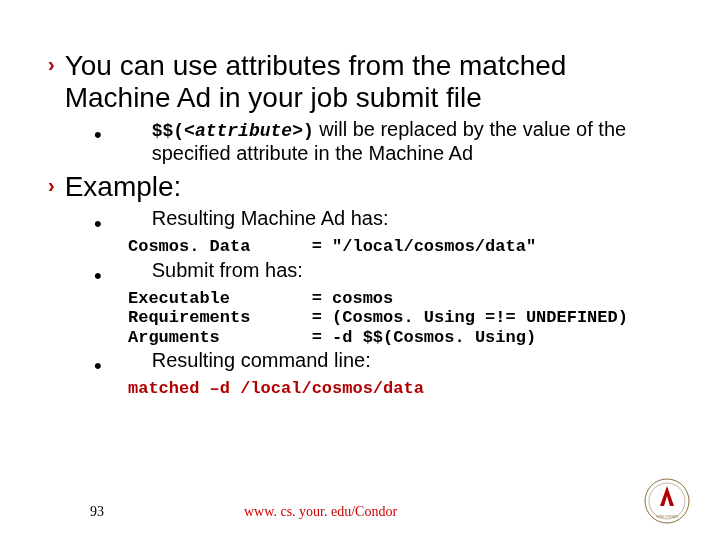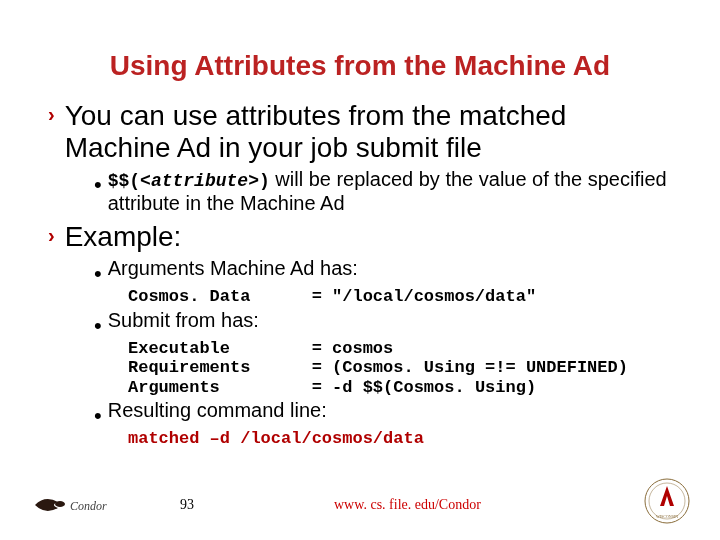--- a/index.html
+++ b/index.html
@@ -48,20 +48,21 @@
   }
   .b2 .dot {
     font-size: 22px;
     margin-right: 6px;
     line-height: 1;
     margin-top: 6px;
   }
   .b2 .txt {
     font-size: 20px;
     line-height: 1.15;
+    margin-left: 44px;
   }
   .mono {
     font-family: "Courier New", monospace;
     font-weight: bold;
     font-size: 18px;
   }
   .b3 {
     margin-left: 80px;
     font-family: "Courier New", monospace;
     font-weight: bold;
@@ -98,69 +99,61 @@
     position: absolute;
     right: 30px;
     bottom: 12px;
   }
 </style>
 </head>
 <body>
 
 <div class="slide">
 
-  <div class="title">Using Attributes from the Machine Ad</div>
 
   <div class="b1">
     <span class="arrow">›</span>
     <span class="txt">You can use attributes from the matched Machine Ad in your job submit file</span>
   </div>
 
   <div class="b2">
     <span class="dot">•</span>
     <span class="txt"><span class="mono">$$(</span><span class="mono" style="font-style:italic">&lt;attribute&gt;</span><span class="mono">)</span><span> will be replaced by the value of the specified attribute in the Machine Ad</span></span>
   </div>
 
   <div class="b1" style="margin-top:6px;">
     <span class="arrow">›</span>
     <span class="txt">Example:</span>
   </div>
 
   <div class="b2">
     <span class="dot">•</span>
-    <span class="txt">Arguments Machine Ad has:</span>
+    <span class="txt">Resulting Machine Ad has:</span>
   </div>
   <div class="b3"><span>Cosmos. Data</span>      <span>= "/local/cosmos/data"</span></div>
 
   <div class="b2">
     <span class="dot">•</span>
     <span class="txt">Submit from has:</span>
   </div>
   <div class="b3"><span>Executable</span>        <span>= cosmos</span>
 <span>Requirements</span>      <span>= (Cosmos. Using =!= UNDEFINED)</span>
 <span>Arguments</span>         <span>= -d $$(Cosmos. Using)</span></div>
 
   <div class="b2">
     <span class="dot">•</span>
     <span class="txt">Resulting command line:</span>
   </div>
   <div class="b3 red">matched –d /local/cosmos/data</div>
 
 </div>
 
 <div class="footer">
-  <span class="condor-logo">
-    <svg width="90" height="30" viewBox="0 0 90 30">
-      <path d="M 5 15 Q 15 5 28 12 Q 20 15 28 18 Q 15 25 5 15 Z" fill="#2a1810"></path>
-      <ellipse cx="30" cy="14" rx="5" ry="3" fill="#2a1810"></ellipse>
-      <text x="40" y="20" font-family="serif" font-size="12" fill="#444" font-style="italic">Condor</text>
-    </svg>
-  </span>
   <span class="slidenum">93</span>
-  <span class="url">www. cs. file. edu/Condor</span>
+  <span class="url">www. cs. your. edu/Condor</span>
 </div>
 
 <div class="wisc-logo">
   <svg width="46" height="46" viewBox="0 0 46 46">
     <circle cx="23" cy="23" r="22" fill="#fff" stroke="#8a6d3b" stroke-width="1"></circle>
     <circle cx="23" cy="23" r="18" fill="none" stroke="#8a6d3b" stroke-width="0.5"></circle>
     <path d="M 23 8 L 16 28 L 20 28 L 23 18 L 26 28 L 30 28 Z" fill="#b00000"></path>
     <text x="23" y="40" font-family="serif" font-size="4" fill="#8a6d3b" text-anchor="middle">WISCONSIN</text>
   </svg>
 </div>

